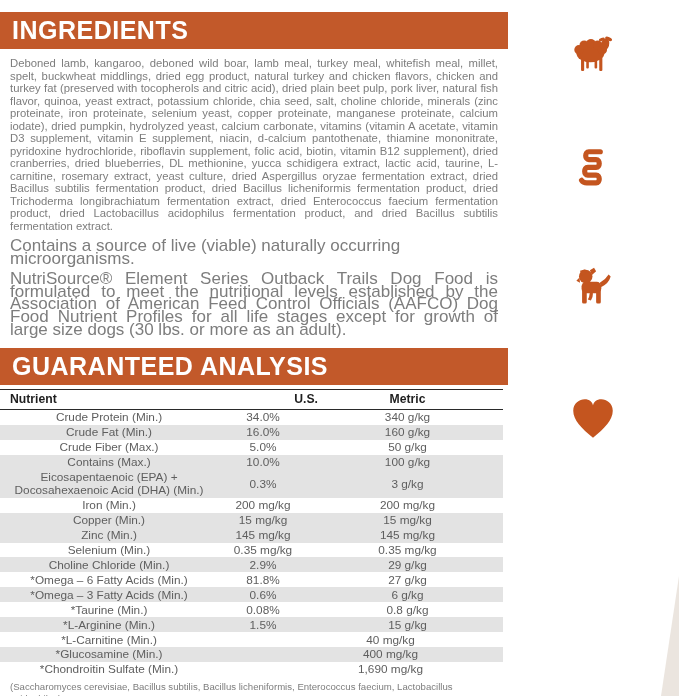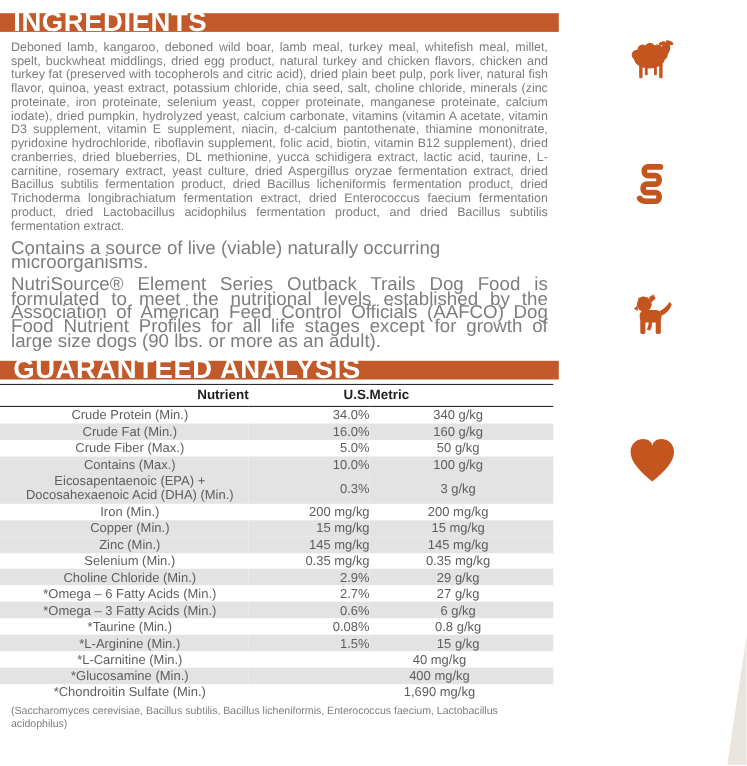--- a/index.html
+++ b/index.html
@@ -1,37 +1,37 @@
 <!DOCTYPE html>
 <html><head>
 <meta charset="utf-8">
 <style>
   html,body{margin:0;padding:0;background:#fff;}
   .page{position:relative;width:679px;height:696px;background:#fff;overflow:hidden;
         font-family:"Liberation Sans", sans-serif;}
   .content{position:absolute;left:0;top:0;width:508px;}
 
-  .banner{background:var(--orange,#C2592A);height:17px;display:flex;align-items:center;
+  .banner{background:var(--orange,#C2592A);height:37px;display:flex;align-items:center;
           padding-left:12px;margin-top:12px;}
   .banner h1{margin:0;color:#fff;font-size:25px;font-weight:bold;letter-spacing:.5px;}
 
   .body-text{color:#7D7D7D;font-size:11.3px;line-height:12.5px;text-align:justify;
              margin:8px 10px 0 10px;}
   .note-text{color:#7D7D7D;font-size:17px;line-height:12.6px;margin:8px 10px 0 10px;}
 
   table.ga{border-collapse:collapse;width:503px;margin-top:4px;table-layout:fixed;}
   table.ga th{font-size:12.2px;color:#1F1F1F;font-weight:bold;
               border-top:1.5px solid #2a2a2a;border-bottom:1.5px solid #2a2a2a;
               padding:2px 0 3px 0;}
-  table.ga th.c-nutrient{text-align:right;padding-left:28px;width:198px;}
+  table.ga th.c-nutrient{text-align:left;padding-left:10px;width:198px;}
   table.ga th.c-us{text-align:right;width:110px;}
-  table.ga th.c-metric{text-align:left;padding-right:6px;}
+  table.ga th.c-metric{text-align:center;padding-right:6px;}
   table.ga td{font-size:11.8px;color:#5E5E5E;padding:1.2px 0;line-height:12.6px;}
   table.ga td.nutrient{text-align:center;padding-left:10px;white-space:pre-line;}
-  table.ga td.us{text-align:right;margin-top:34px;}
+  table.ga td.us{text-align:center;margin-top:34px;}
   table.ga td.metric{text-align:center;padding-right:6px;}
   table.ga td.span-val{text-align:center;padding-left:70px;}
   table.ga tr.stripe{background:#E3E3E3;}
 
   .footnotes{margin:4px 10px 0 10px;color:#7D7D7D;font-size:9.6px;line-height:11.5px;}
   .footnotes div{margin:0;}
 
   
   .sidebar{position:absolute;left:506px;top:5px;right:0;bottom:0;
            background:linear-gradient(100deg,#EDBродни 0,#EBAA88 0,#E29572 5px,#C45B2B 13px,#C45B2B 92%,#CE6F40 100%);
@@ -55,21 +55,21 @@
   <div class="content">
 
     <div class="banner">
       <h1>INGREDIENTS</h1>
     </div>
 
     <p class="body-text">Deboned lamb, kangaroo, deboned wild boar, lamb meal, turkey meal, whitefish meal, millet, spelt, buckwheat middlings, dried egg product, natural turkey and chicken flavors, chicken and turkey fat (preserved with tocopherols and citric acid), dried plain beet pulp, pork liver, natural fish flavor, quinoa, yeast extract, potassium chloride, chia seed, salt, choline chloride, minerals (zinc proteinate, iron proteinate, selenium yeast, copper proteinate, manganese proteinate, calcium iodate), dried pumpkin, hydrolyzed yeast, calcium carbonate, vitamins (vitamin A acetate, vitamin D3 supplement, vitamin E supplement, niacin, d-calcium pantothenate, thiamine mononitrate, pyridoxine hydrochloride, riboflavin supplement, folic acid, biotin, vitamin B12 supplement), dried cranberries, dried blueberries, DL methionine, yucca schidigera extract, lactic acid, taurine, L-carnitine, rosemary extract, yeast culture, dried Aspergillus oryzae fermentation extract, dried Bacillus subtilis fermentation product, dried Bacillus licheniformis fermentation product, dried Trichoderma longibrachiatum fermentation extract, dried Enterococcus faecium fermentation product, dried Lactobacillus acidophilus fermentation product, and dried Bacillus subtilis fermentation extract.</p>
 
     <p class="note-text">Contains a source of live (viable) naturally occurring microorganisms.</p>
 
-    <p class="note-text" style="text-align:justify">NutriSource® Element Series Outback Trails Dog Food is formulated to meet the nutritional levels established by the Association of American Feed Control Officials (AAFCO) Dog Food Nutrient Profiles for all life stages except for growth of large size dogs (90 lbs. or more as an adult).</p>
+    <p class="note-text" style="text-align:justify">NutriSource® Element Series Outback Trails Dog Food is formulated to meet the nutritional levels established by the Association of American Feed Control Officials (AAFCO) Dog Food Nutrient Profiles for all life stages except for growth of large size dogs (30 lbs. or more as an adult).</p>
 
     <div class="banner">
       <h1>GUARANTEED ANALYSIS</h1>
     </div>
 
     <table class="ga">
       <thead>
         <tr>
           <th class="c-nutrient">Nutrient</th>
           <th class="c-us">U.S.</th>
@@ -123,21 +123,21 @@
             <td class="us">0.35 mg/kg</td>
             <td class="metric">0.35 mg/kg</td>
           </tr>
           <tr class="stripe">
             <td class="nutrient">Choline Chloride (Min.)</td>
             <td class="us">2.9%</td>
             <td class="metric">29 g/kg</td>
           </tr>
           <tr class="">
             <td class="nutrient">*Omega – 6 Fatty Acids (Min.)</td>
-            <td class="us">2.7%</td>
+            <td class="us">81.8%</td>
             <td class="metric">27 g/kg</td>
           </tr>
           <tr class="stripe">
             <td class="nutrient">*Omega – 3 Fatty Acids (Min.)</td>
             <td class="us">0.6%</td>
             <td class="metric">6 g/kg</td>
           </tr>
           <tr class="">
             <td class="nutrient">*Taurine (Min.)</td>
             <td class="us">0.08%</td>

